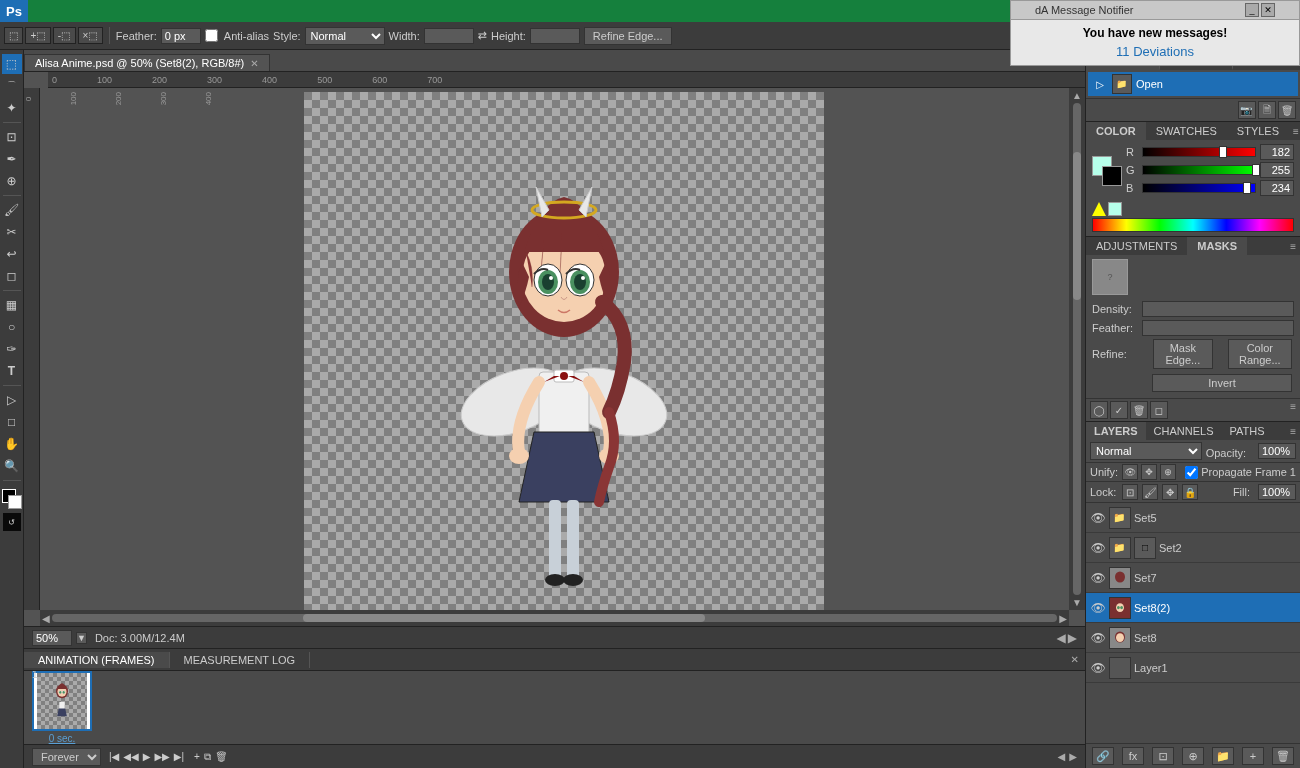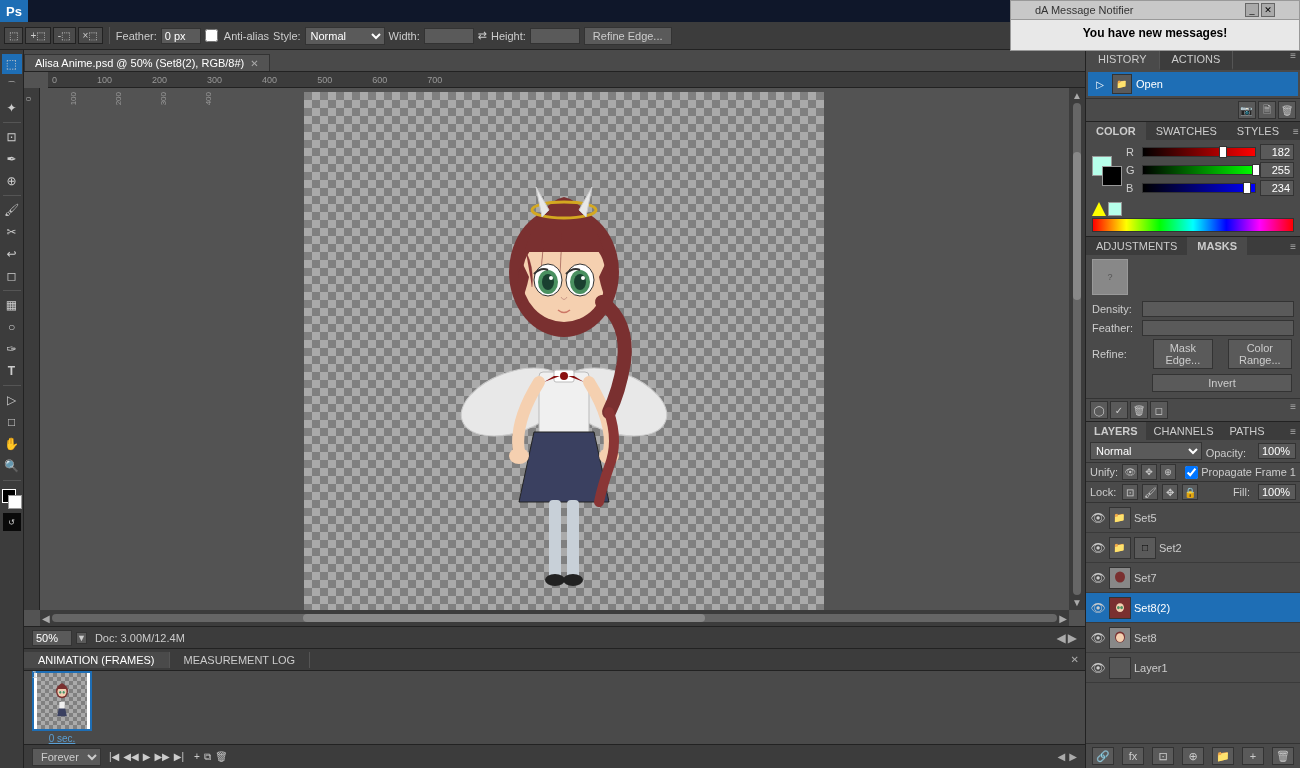--- a/index.html
+++ b/index.html
@@ -1,19 +1,19 @@
 <!DOCTYPE html>
 <html><head>
   <meta charset="utf-8">
   <style>
     * { margin: 0; padding: 0; box-sizing: border-box; }
     body { width: 1300px; height: 768px; overflow: hidden; background: #535353; font-family: Arial, sans-serif; font-size: 11px; color: #000; }
 
     
-    #menubar { display: flex; align-items: center; background: #0f172a; height: 22px; color: #ccc; }
+    #menubar { display: flex; align-items: center; background: #15803d; height: 22px; color: #ccc; }
     #menubar .ps-logo { width: 28px; height: 22px; background: #1e6eb5; display: flex; align-items: center; justify-content: center; color: #fff; font-size: 13px; font-weight: bold; flex-shrink: 0; }
     #menubar .menu-items { display: flex; }
     #menubar .menu-item { padding: 2px 8px; font-size: 11px; cursor: pointer; color: #ccc; }
 
     
     #toolbar { display: flex; align-items: center; background: #3c3c3c; height: 28px; border-bottom: 1px solid #222; padding: 0 4px; gap: 4px; color: #ccc; font-size: 11px; }
     #toolbar .tool-group { display: flex; align-items: center; gap: 2px; border-right: 1px solid #555; padding-right: 6px; margin-right: 2px; }
     #toolbar .tool-btn { padding: 2px 4px; background: #4a4a4a; border: 1px solid #222; color: #ccc; cursor: pointer; font-size: 10px; }
     #toolbar label { color: #ccc; font-size: 11px; }
     #toolbar input[type=text] { width: 40px; background: #5a5a5a; border: 1px solid #333; color: #fff; padding: 1px 3px; font-size: 11px; }
@@ -184,20 +184,21 @@
 <div id="notif-popup">
   <div id="notif-titlebar">
     <span id="notif-title">dA Message Notifier</span>
     <div id="notif-controls">
       <div class="notif-ctrl">_</div>
       <div class="notif-ctrl">✕</div>
     </div>
   </div>
   <div id="notif-body">
     <div id="notif-msg">You have new messages!</div>
+    <div id="notif-deviations">11 Deviations</div>
   </div>
 </div>
 
 <div id="menubar">
   <div class="ps-logo">Ps</div>
 </div>
 
 <div id="toolbar">
   <div class="tool-group">
     <button class="tool-btn">⬚</button>

